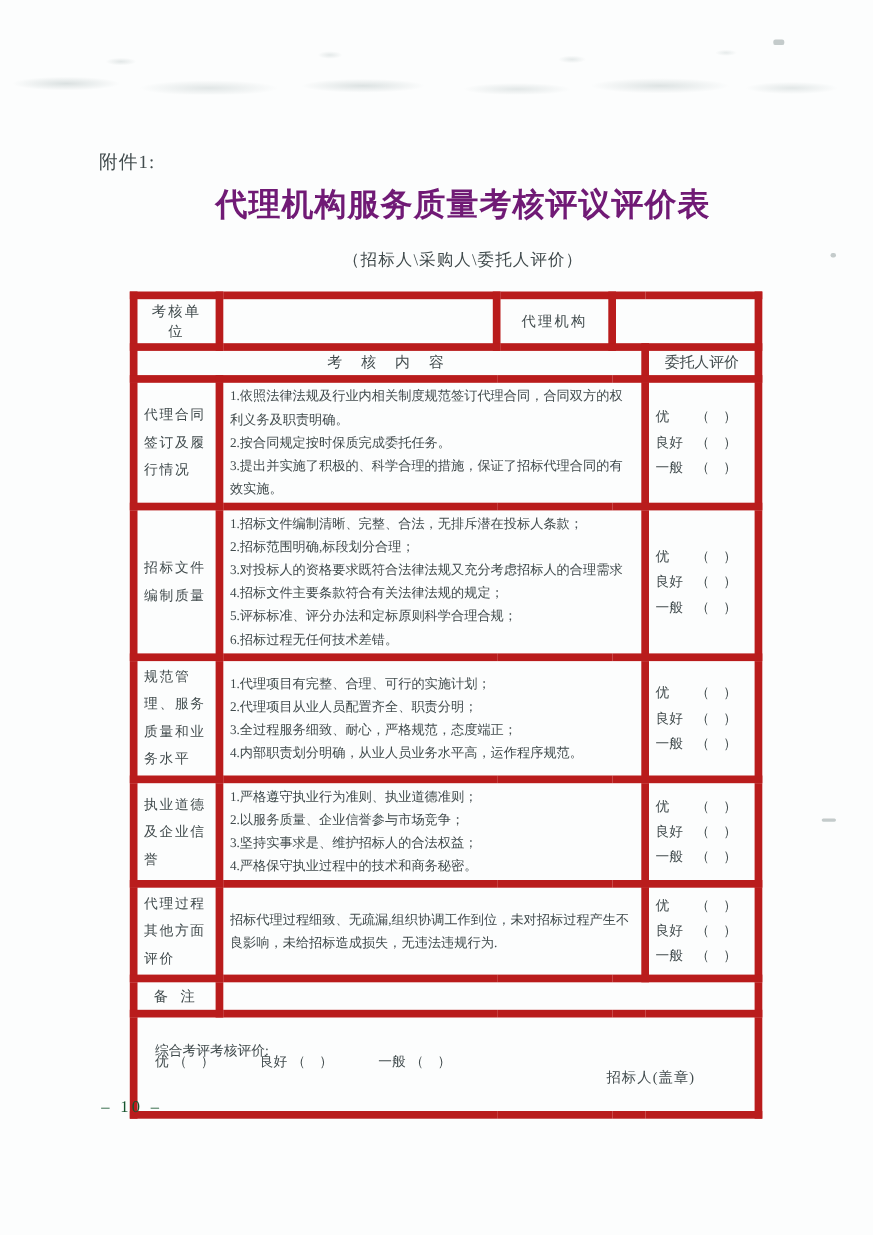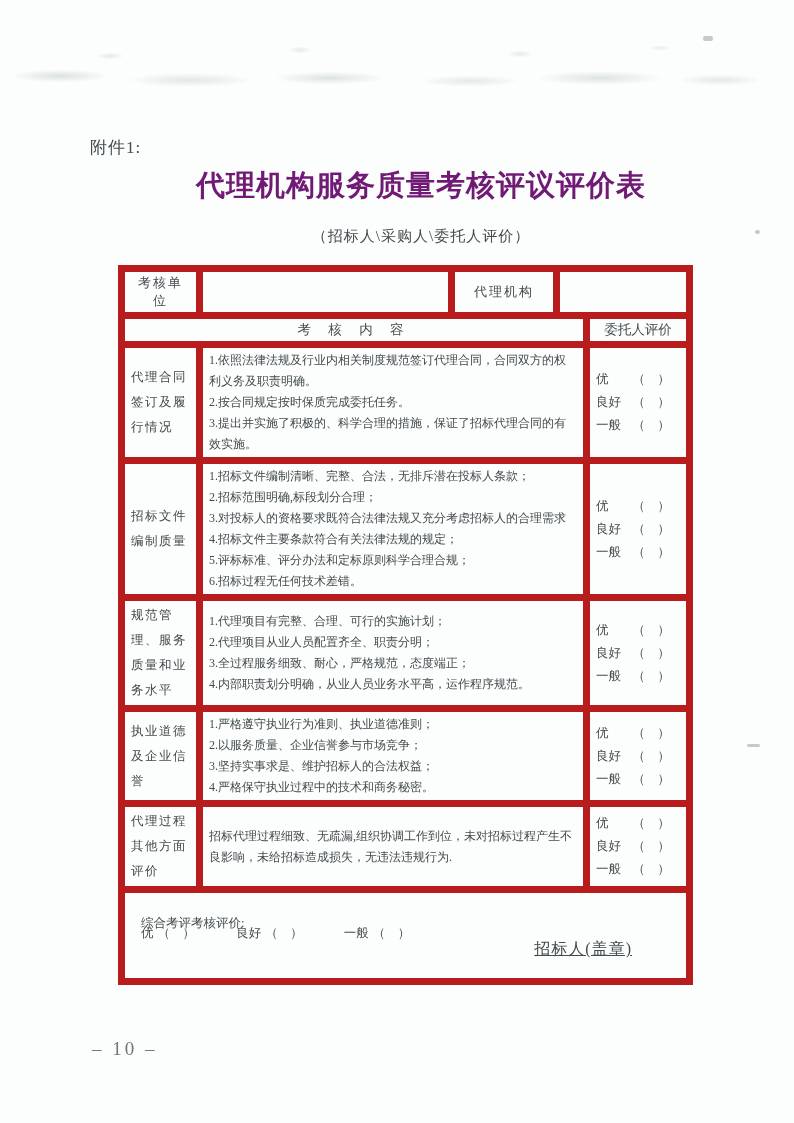--- a/index.html
+++ b/index.html
@@ -85,26 +85,26 @@
   }
   td.remark-cell { text-align: center; letter-spacing: 4px; font-size: 13px; }
 
   
   td.summary-cell { padding: 0; }
   .summary-inner { position: relative; width: 100%; height: 81px; }
   .summary-label  { position: absolute; left: 10px; top: 20px;  font-size: 12.5px; }
   .summary-options{ position: absolute; left: 10px; top: 30px; font-size: 12.5px; }
   .summary-options .opt { margin-right: 38px; }
   .summary-options .op-label { margin-right: 4px; }
-  .summary-sign { position: absolute; right: 48px;  top: 44px; font-size: 16px; letter-spacing: 1px; text-decoration: underline; }
+  .summary-sign { position: absolute; right: 48px;  top: 44px; font-size: 13px; letter-spacing: 1px; }
   .summary-date { position: absolute; right: 72px;  top: 63px; font-size: 12.5px; letter-spacing: 6px; margin-top: 20px; }
 
   .page-number {
-    position: absolute; left: 92px; top: 1038px;
-    font-size: 19px; letter-spacing: 3px; color: #737373;
+    position: absolute; left: 92px; top: 999px;
+    font-size: 15px; letter-spacing: 3px; color: #14532d;
   }
 </style>
 </head>
 <body>
 
 <div class="page">
 
   <div class="scan-noise"></div>
   <div class="mark mark-top-right"></div>
   <div class="mark mark-right-dot"></div>
@@ -250,20 +250,24 @@
               <span>良好</span>
               <span>（　）</span>
             </div>
         <div class="rating-line">
               <span>一般</span>
               <span>（　）</span>
             </div>
       </td>
     </tr>
 
+    <tr style="height:32px">
+      <td class="remark-cell">备 注</td>
+      <td class="blank-cell" colspan="4"></td>
+    </tr>
 
     <tr style="height:83px">
       <td class="summary-cell" colspan="5">
         <div class="summary-inner">
           <div class="summary-label">综合考评考核评价:</div>
           <div class="summary-options">
             <span class="opt"><span class="op-label">优</span><span>（　）</span></span>
             <span class="opt"><span class="op-label">良好</span><span>（　）</span></span>
             <span class="opt"><span class="op-label">一般</span><span>（　）</span></span>
           </div>

